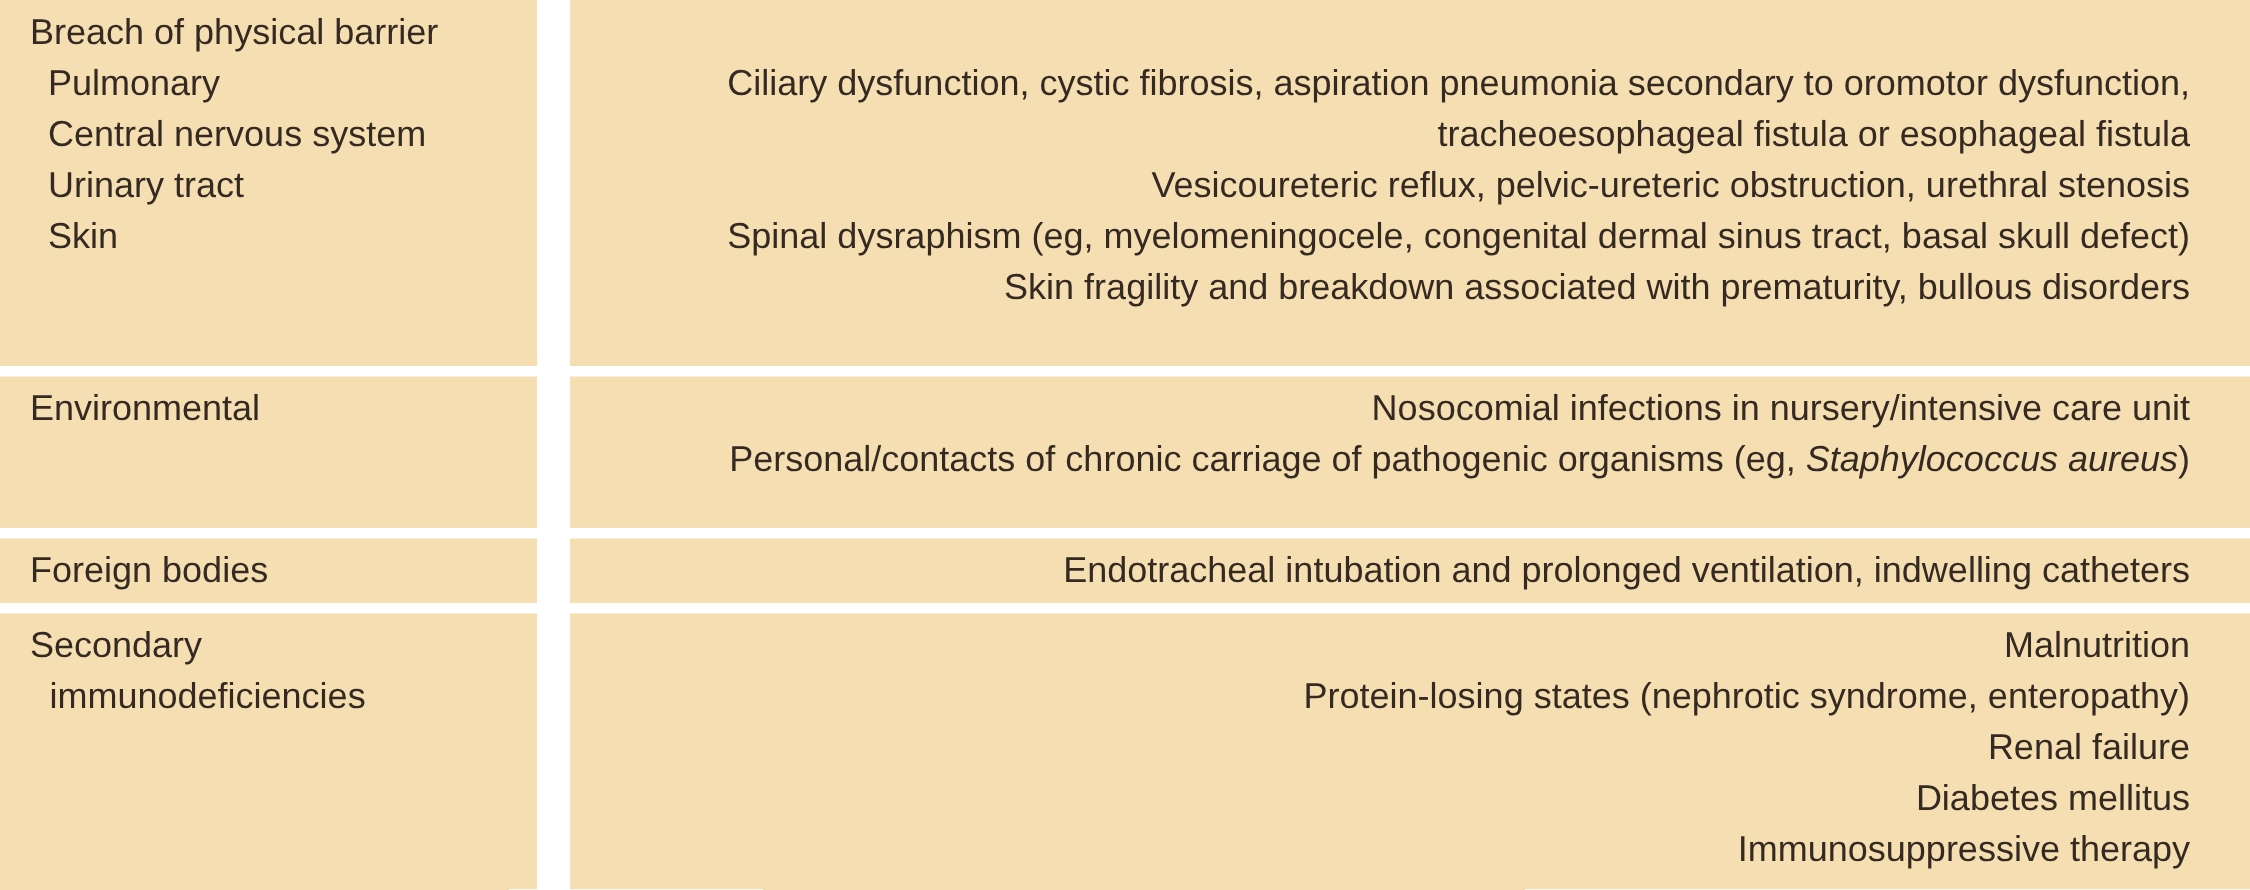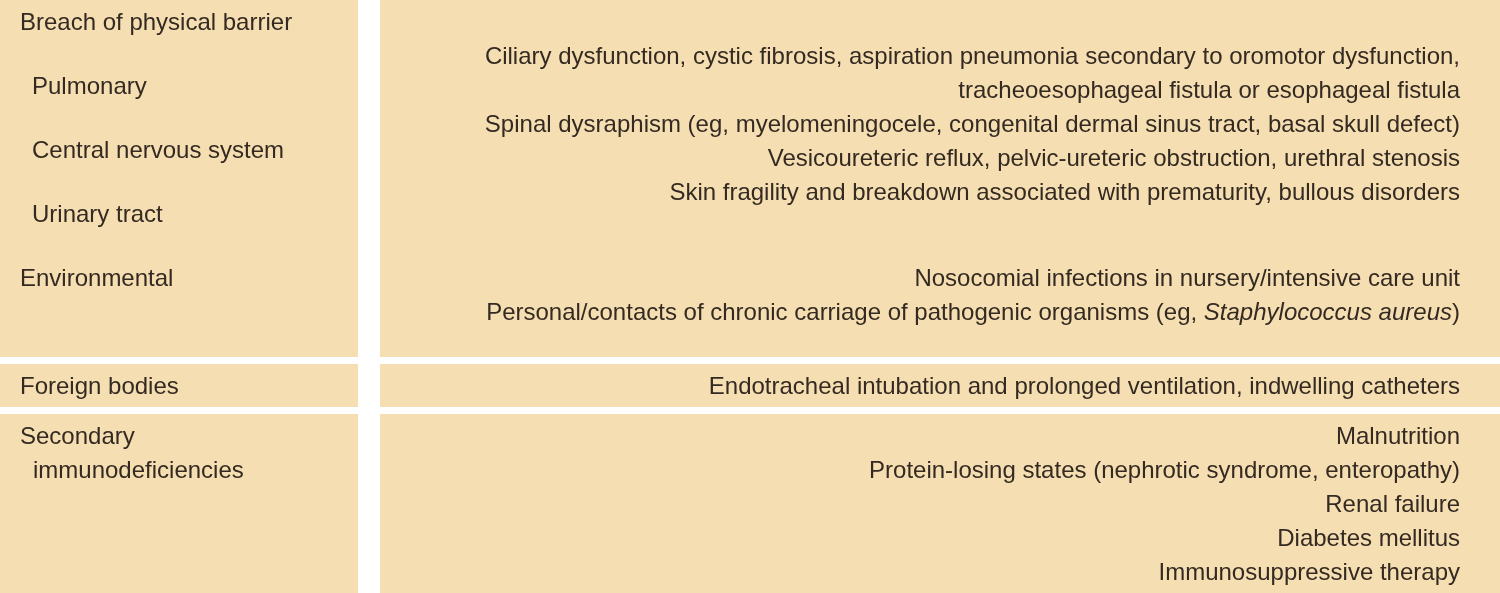--- a/index.html
+++ b/index.html
@@ -50,21 +50,20 @@
   .cat-line {
     
     padding-left: 13px;
     text-indent: -13px;
     margin: 0;
   }
   .cat-line.sub {
     margin-left: 12px;
     padding-left: 0;
     text-indent: 0;
-    margin-top: 30px;
   }
   .entry {
     margin: 0;
     padding-left: 14px;
     text-indent: -14px;
   }
   em { font-style: italic; }
 </style>
 </head>
 <body>
@@ -74,22 +73,22 @@
   <div class="row row-1">
     <div class="cell category">
       <p class="cat-line">Breach of physical barrier</p>
       <p class="cat-line sub">Pulmonary</p>
       <p class="cat-line sub">Central nervous system</p>
       <p class="cat-line sub">Urinary tract</p>
       <p class="cat-line sub">Skin</p>
     </div>
     <div class="cell details">
       <p class="entry"><span>Ciliary dysfunction, cystic fibrosis, aspiration pneumonia secondary to oromotor dysfunction, tracheoesophageal fistula or esophageal fistula</span></p>
+      <p class="entry"><span>Vesicoureteric reflux, pelvic-ureteric obstruction, urethral stenosis</span></p>
       <p class="entry"><span>Spinal dysraphism (eg, myelomeningocele, congenital dermal sinus tract, basal skull defect)</span></p>
-      <p class="entry"><span>Vesicoureteric reflux, pelvic-ureteric obstruction, urethral stenosis</span></p>
       <p class="entry"><span>Skin fragility and breakdown associated with prematurity, bullous disorders</span></p>
     </div>
   </div>
 
   <div class="row row-2">
     <div class="cell category">
       <p class="cat-line">Environmental</p>
     </div>
     <div class="cell details">
       <p class="entry"><span>Nosocomial infections in nursery/intensive care unit</span></p>

